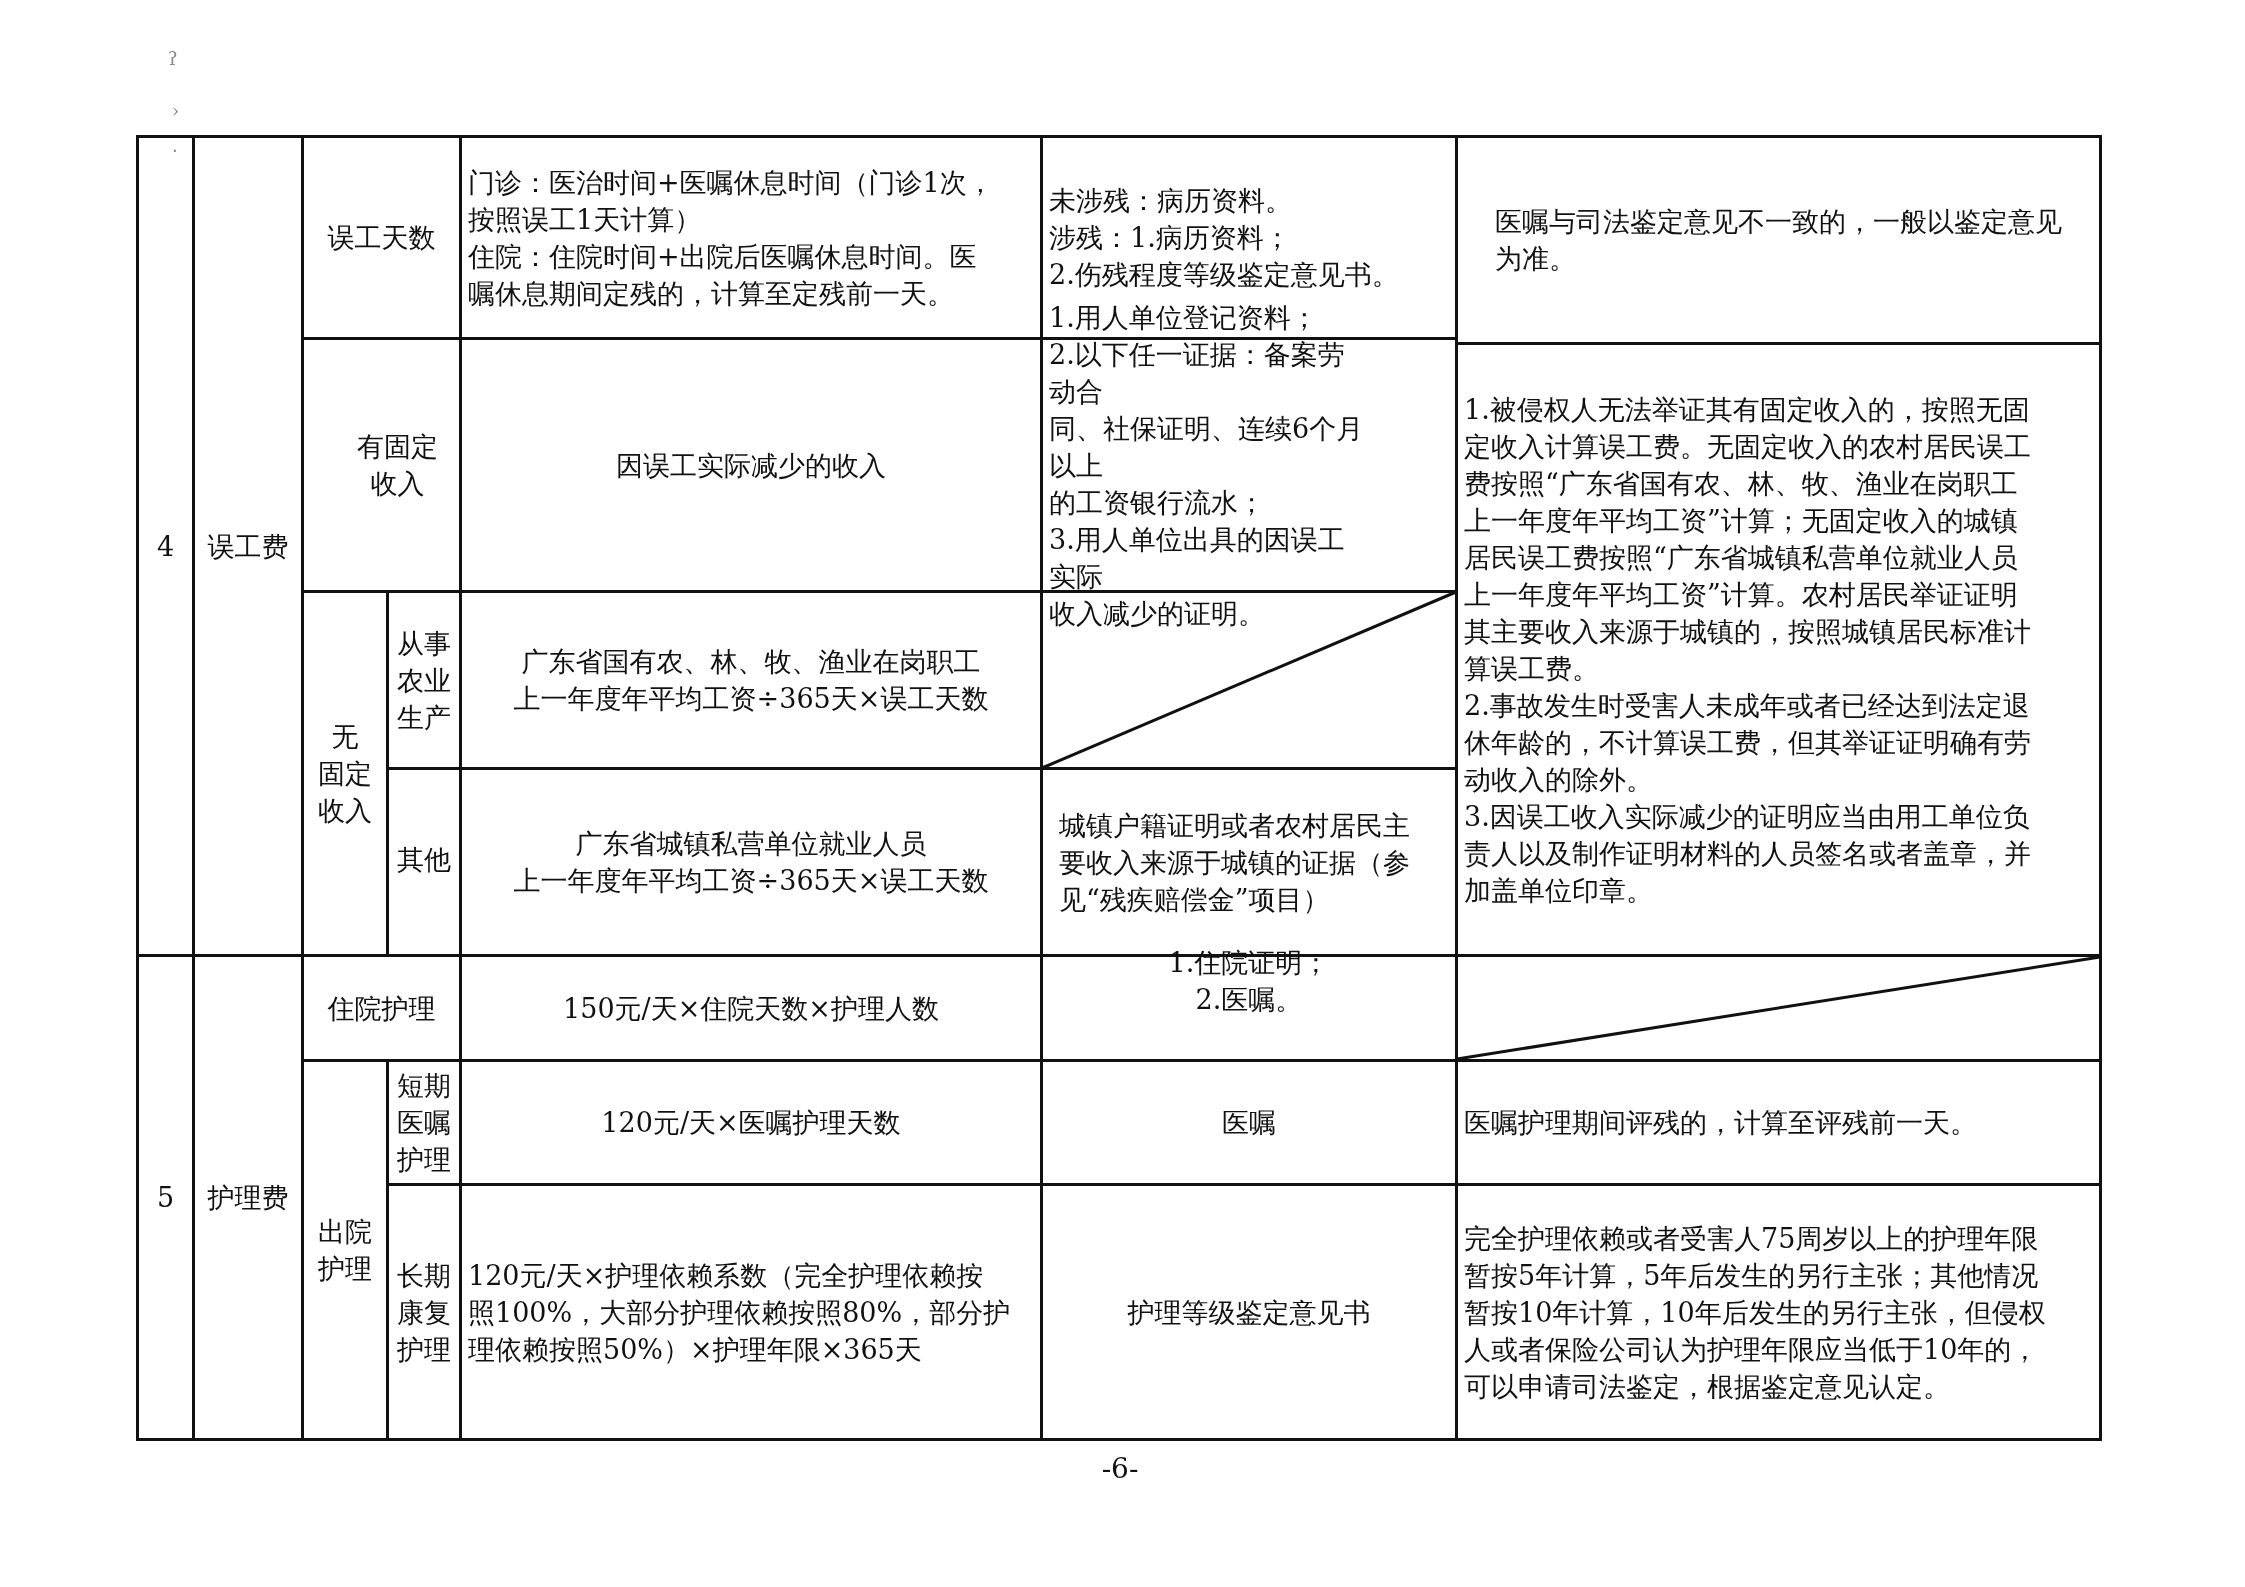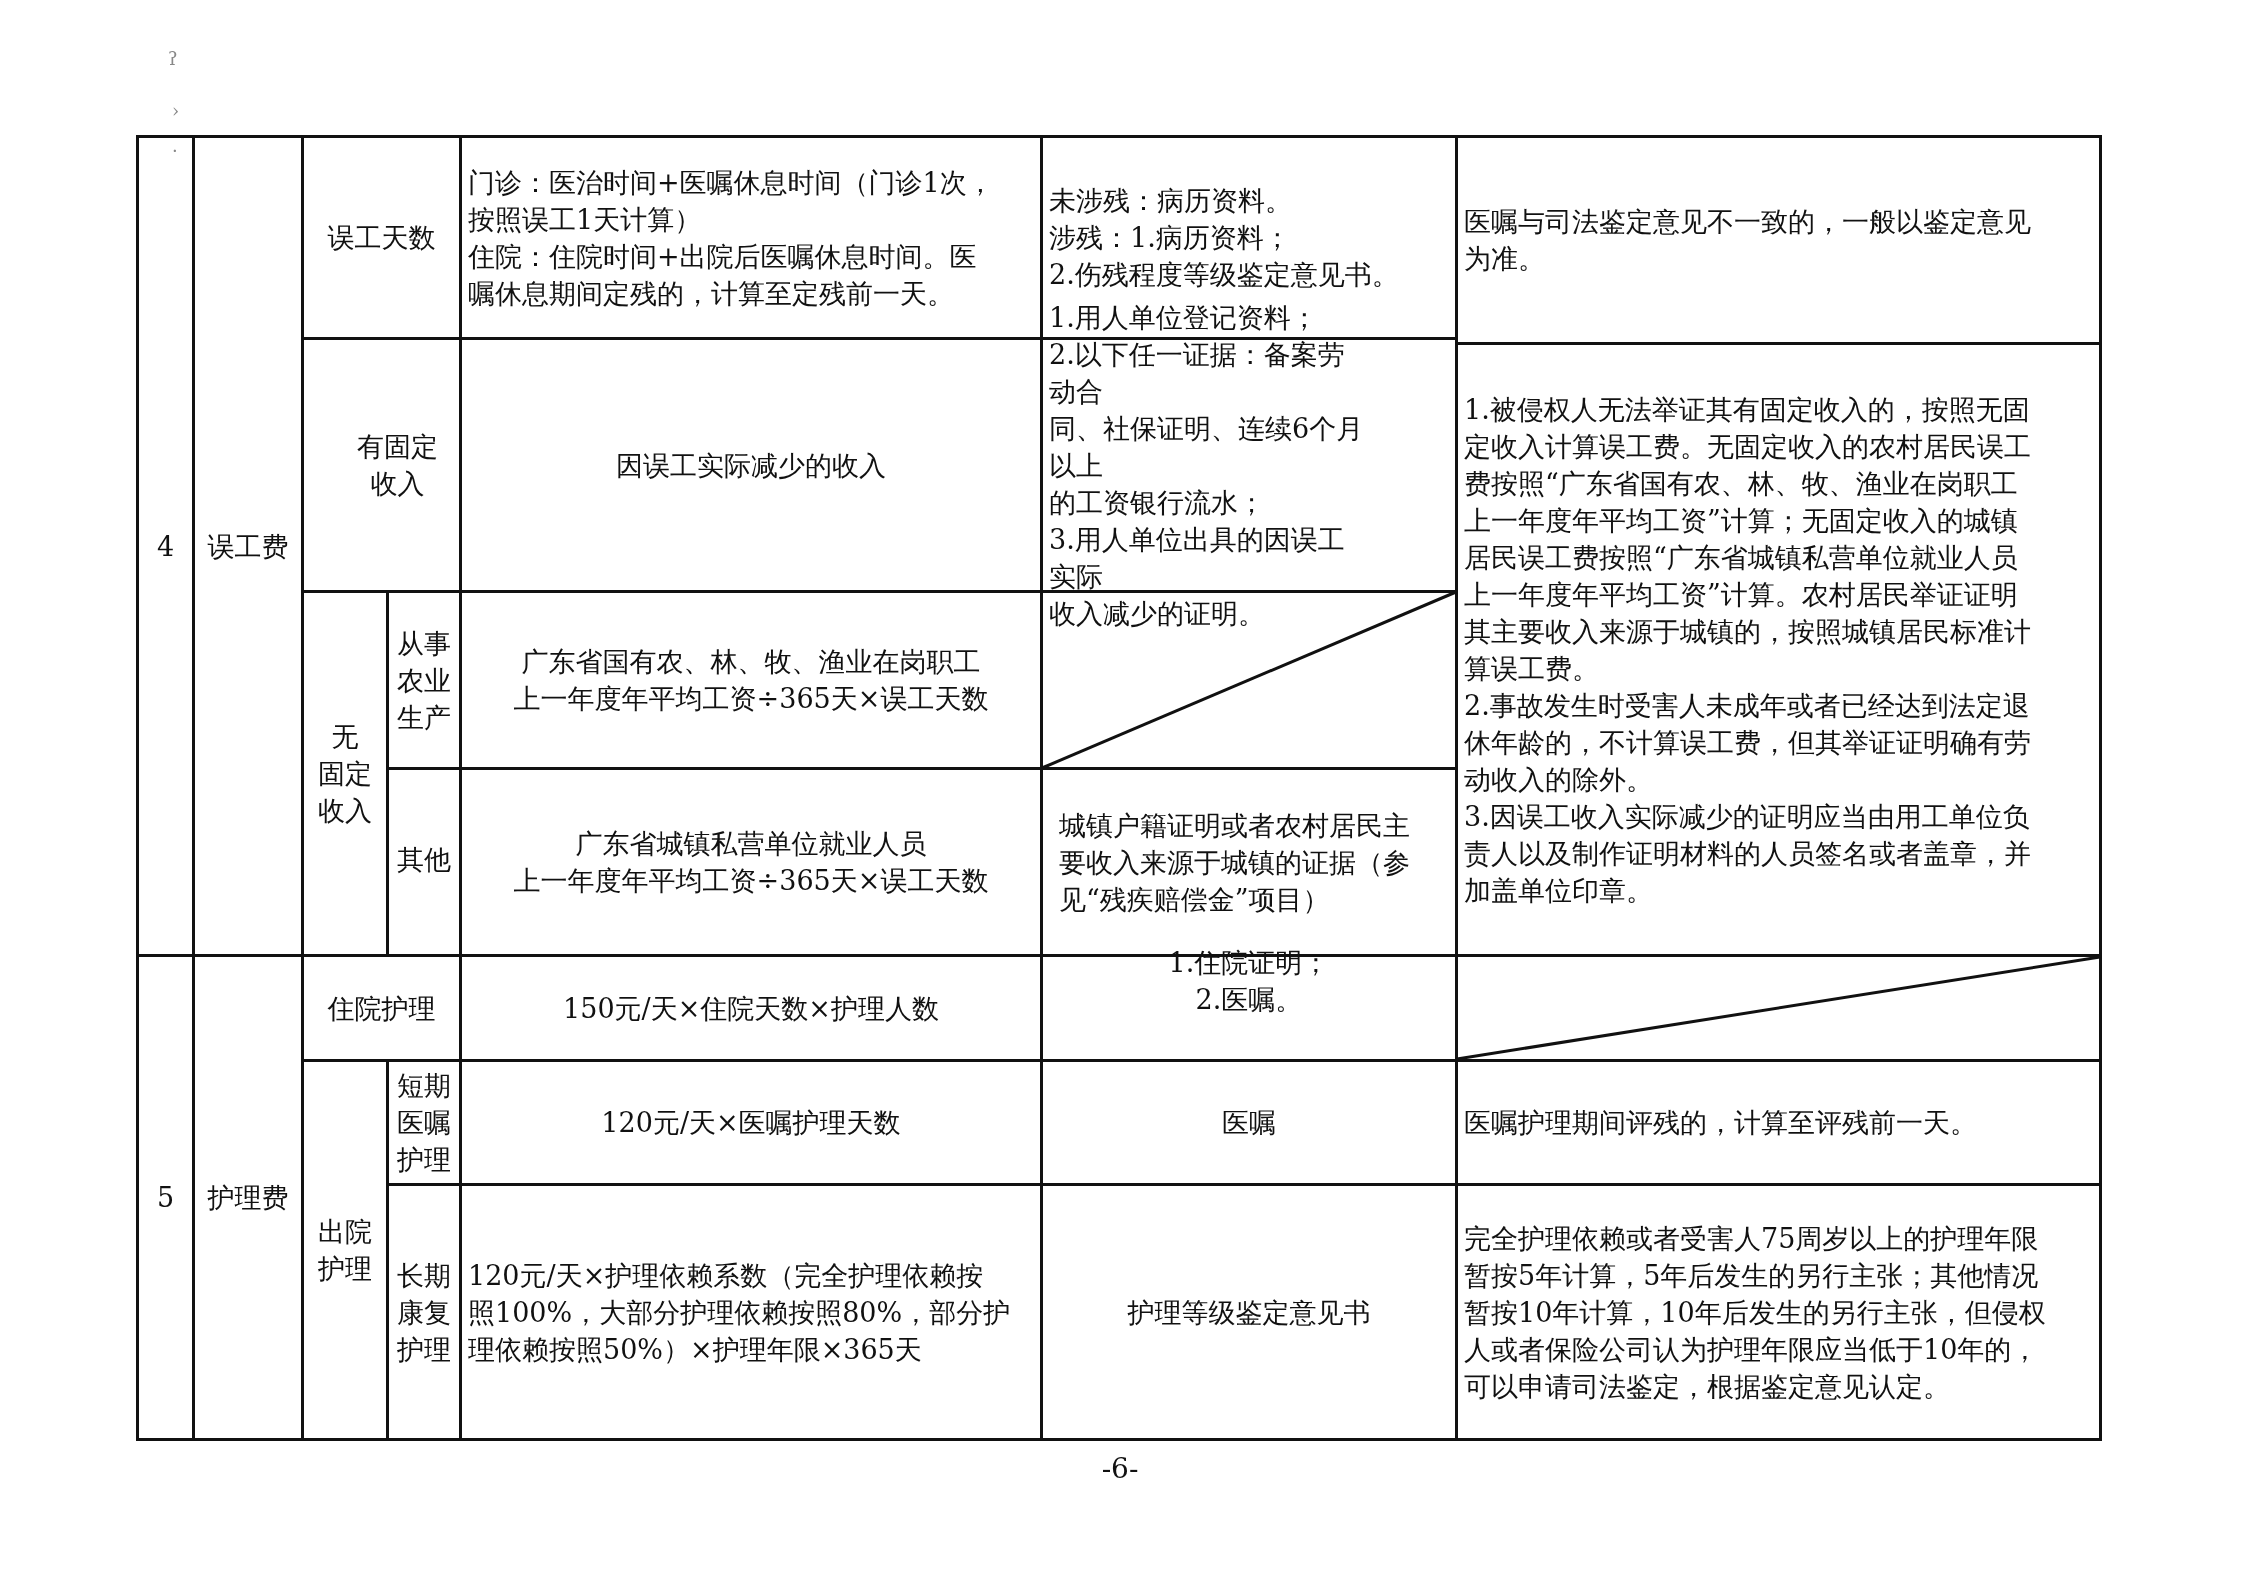--- a/index.html
+++ b/index.html
@@ -65,21 +65,21 @@
     <span class="txt">门诊：医治时间+医嘱休息时间（门诊1次，
 按照误工1天计算）
 住院：住院时间+出院后医嘱休息时间。医
 嘱休息期间定残的，计算至定残前一天。</span>
   </div>
   <div class="cell l" style="left:1043px;top:138px;width:412px;height:199px;">
     <span class="txt">未涉残：病历资料。
 涉残：1.病历资料；
 2.伤残程度等级鉴定意见书。</span>
   </div>
-  <div class="cell l" style="left:1458px;top:138px;width:641px;height:204px;">
+  <div class="cell l" style="left:1458px;top:138px;width:641px;height:204px;justify-content:center;">
     <span class="txt">医嘱与司法鉴定意见不一致的，一般以鉴定意见
 为准。</span>
   </div>
 
   <div class="cell c" style="left:304px;top:340px;width:187px;height:250px;">
     <span class="txt">有固定
 收入</span>
   </div>
   <div class="cell c" style="left:462px;top:340px;width:578px;height:250px;">
     <span class="txt">因误工实际减少的收入</span>

